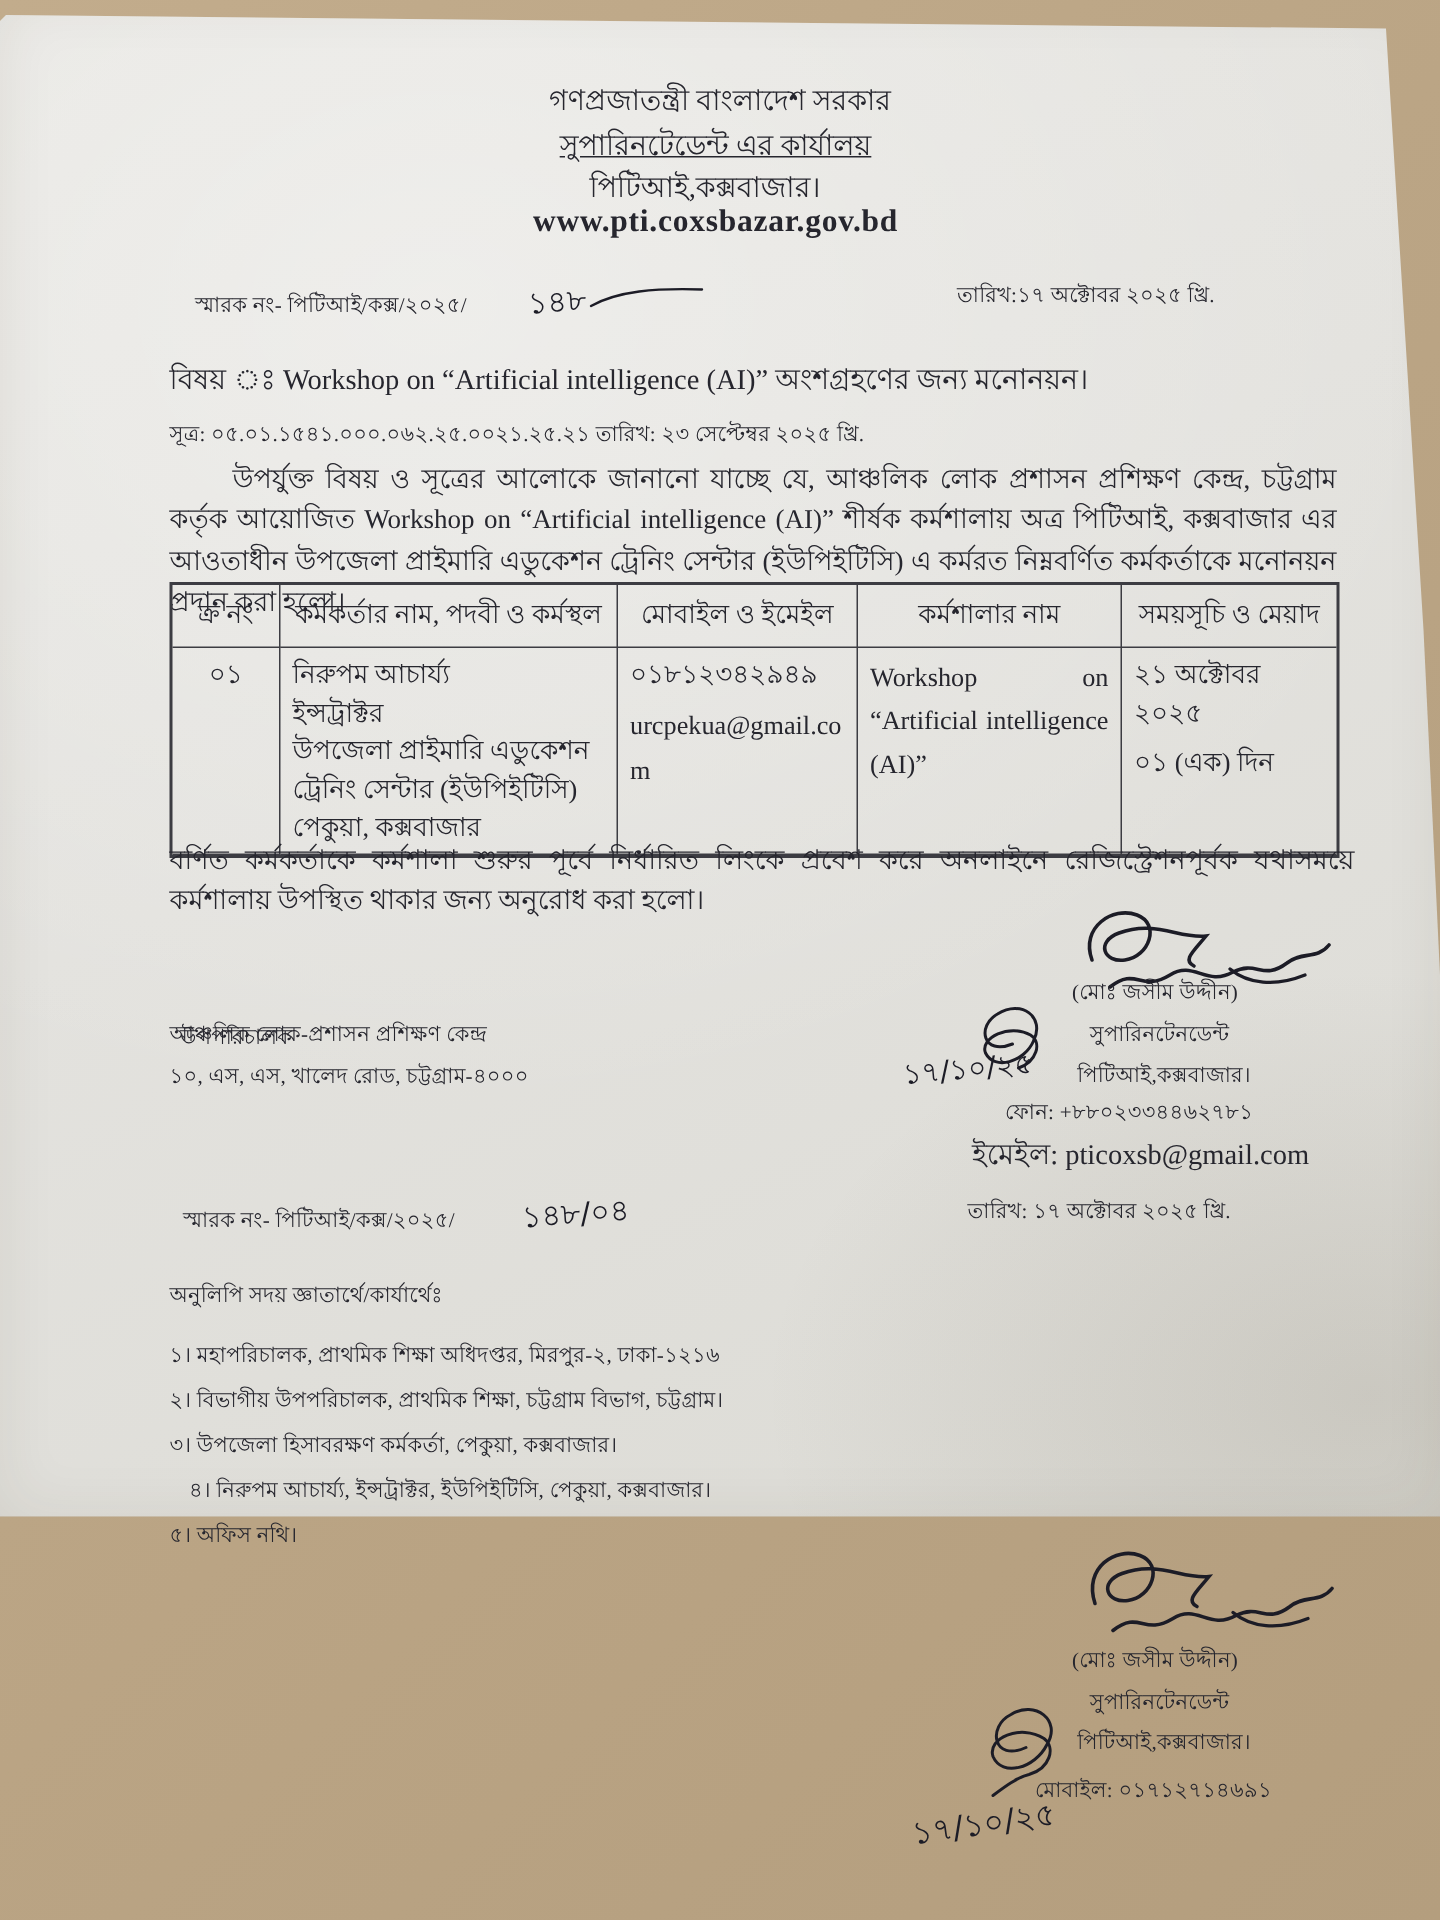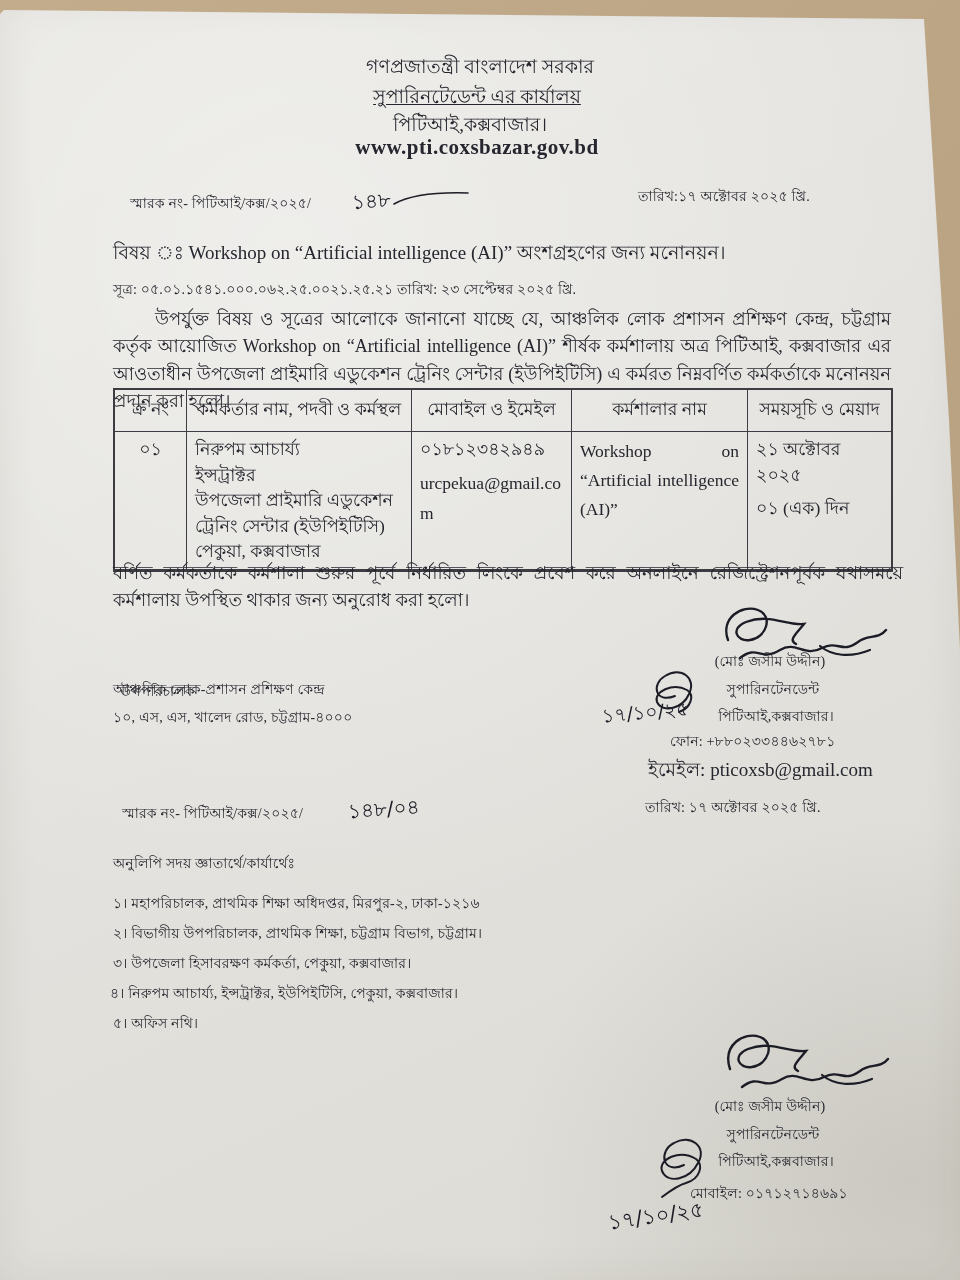--- a/index.html
+++ b/index.html
@@ -3,21 +3,21 @@
 <meta charset="utf-8">
 <style>
   html,body{margin:0;padding:0;}
   body{
     width:960px;height:1280px;position:relative;overflow:hidden;
     background:linear-gradient(135deg,#c2ac8c 0%,#bba585 45%,#b49e7e 100%);
     font-family:"Liberation Serif","DejaVu Serif",serif;
     color:#26262e;
   }
   .paper{
-    position:absolute;left:0;top:0;width:960px;height:1280px;
+    position:absolute;left:0;top:0;width:960px;height:1011px;
     background:
       radial-gradient(120% 90% at 30% 20%, rgba(255,255,255,.35), rgba(255,255,255,0) 60%),
       radial-gradient(60% 40% at 95% 92%, rgba(90,80,60,.14), rgba(0,0,0,0) 70%),
       linear-gradient(155deg,#e8e7e3 0%,#e3e2de 45%,#dcdbd5 100%);
     clip-path:polygon(4px 10px, 924px 19px, 949px 420px, 960px 650px, 960px 1280px, 0px 1280px, 0px 14px);
     box-shadow:inset 0 0 40px rgba(60,50,30,.08);
   }
   .txt{position:absolute;white-space:nowrap;}
   .center{transform:translateX(-50%);}
   .bn{font-size:14px;letter-spacing:.2px;}
@@ -112,21 +112,21 @@
   <div class="txt bn" style="left:113px;top:706px;">১০, এস, এস, খালেদ রোড, চট্টগ্রাম-৪০০০</div>
 
   <div class="txt bn" style="left:122px;top:802px;">স্মারক নং- পিটিআই/কক্স/২০২৫/</div>
   <div class="txt hand" style="left:348px;top:794px;transform:rotate(-4deg);">১৪৮/০৪</div>
   <div class="txt bn" style="left:645px;top:796px;">তারিখ: ১৭ অক্টোবর ২০২৫ খ্রি.</div>
 
   <div class="txt bn" style="left:113px;top:852px;">অনুলিপি সদয় জ্ঞাতার্থে/কার্যার্থেঃ</div>
   <div class="txt bn" style="left:113px;top:892px;">১। মহাপরিচালক, প্রাথমিক শিক্ষা অধিদপ্তর, মিরপুর-২, ঢাকা-১২১৬</div>
   <div class="txt bn" style="left:113px;top:922px;">২। বিভাগীয় উপপরিচালক, প্রাথমিক শিক্ষা, চট্টগ্রাম বিভাগ, চট্টগ্রাম।</div>
   <div class="txt bn" style="left:113px;top:952px;">৩। উপজেলা হিসাবরক্ষণ কর্মকর্তা, পেকুয়া, কক্সবাজার।</div>
-  <div class="txt bn" style="left:110px;top:982px;">৪। নিরুপম আচার্য্য, ইন্সট্রাক্টর, ইউপিইটিসি, পেকুয়া, কক্সবাজার।</div>
+  <div class="txt bn" style="left:126px;top:982px;">৪। নিরুপম আচার্য্য, ইন্সট্রাক্টর, ইউপিইটিসি, পেকুয়া, কক্সবাজার।</div>
   <div class="txt bn" style="left:113px;top:1012px;">৫। অফিস নথি।</div>
 
   <svg class="scrawl" style="left:700px;top:1025px;" width="200" height="75">
     <path class="inkline" stroke-width="2.4" d="M30,44 C22,20 44,6 60,12 C76,18 68,40 52,42 C38,44 32,30 48,24 C72,15 88,28 106,26 C98,36 90,42 98,46"></path>
     <path class="inkline" stroke-width="2.4" d="M42,62 C60,48 62,66 82,54 C98,44 106,62 124,52 C140,44 144,58 160,46 C170,38 180,44 188,34"></path>
     <path class="inkline" stroke-width="2.2" d="M122,50 C134,60 152,62 172,54"></path>
   </svg>
   <div class="txt center bn" style="left:770px;top:1095px;">(মোঃ জসীম উদ্দীন)</div>
   <div class="txt center bn" style="left:773px;top:1123px;">সুপারিনটেনডেন্ট</div>
   <div class="txt center bn" style="left:776px;top:1150px;">পিটিআই,কক্সবাজার।</div>

